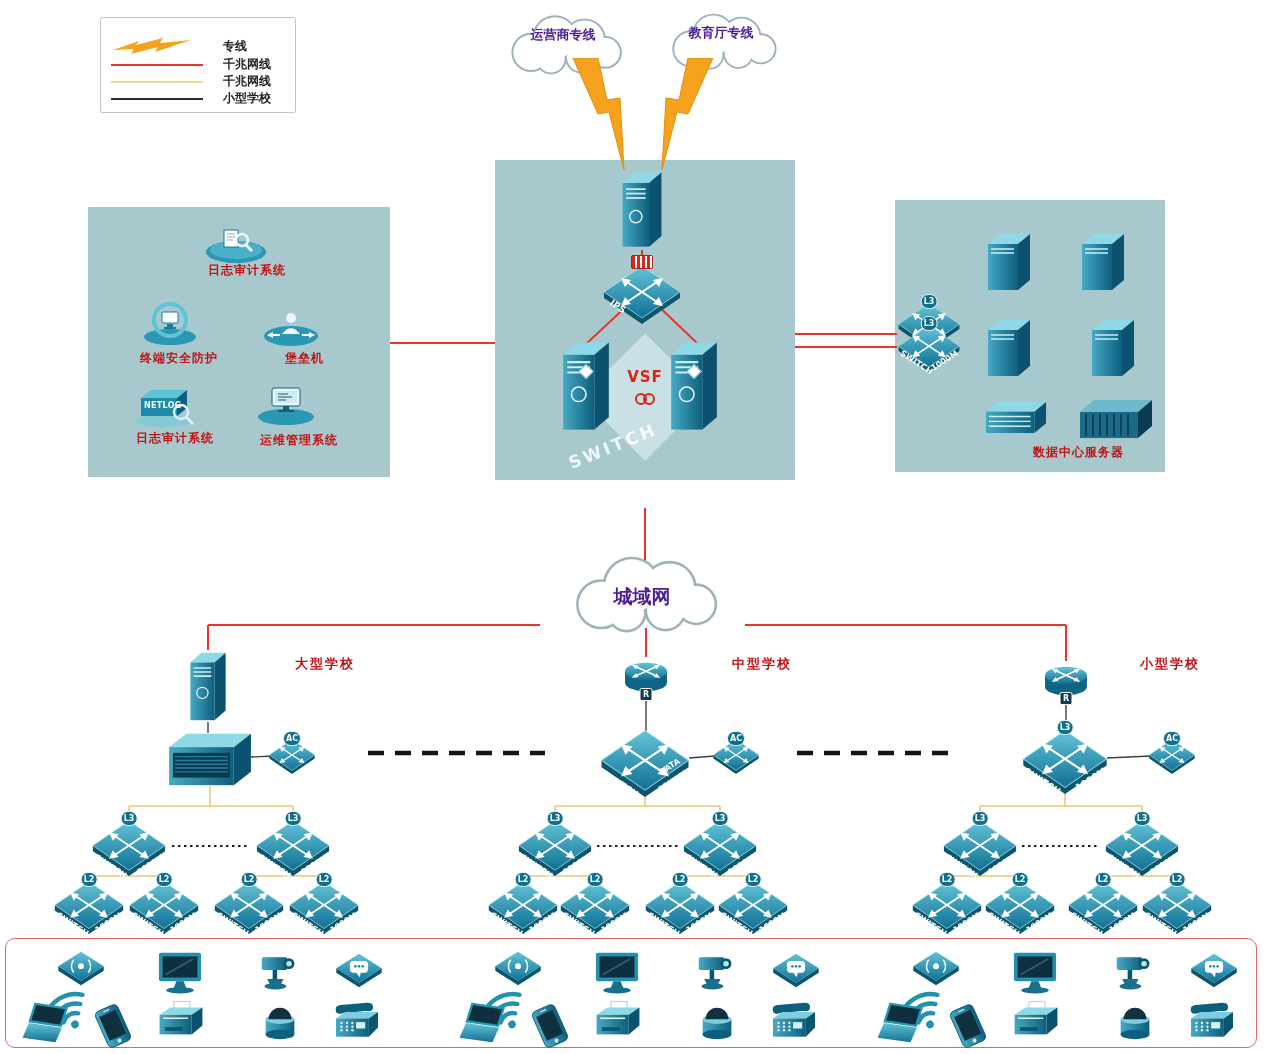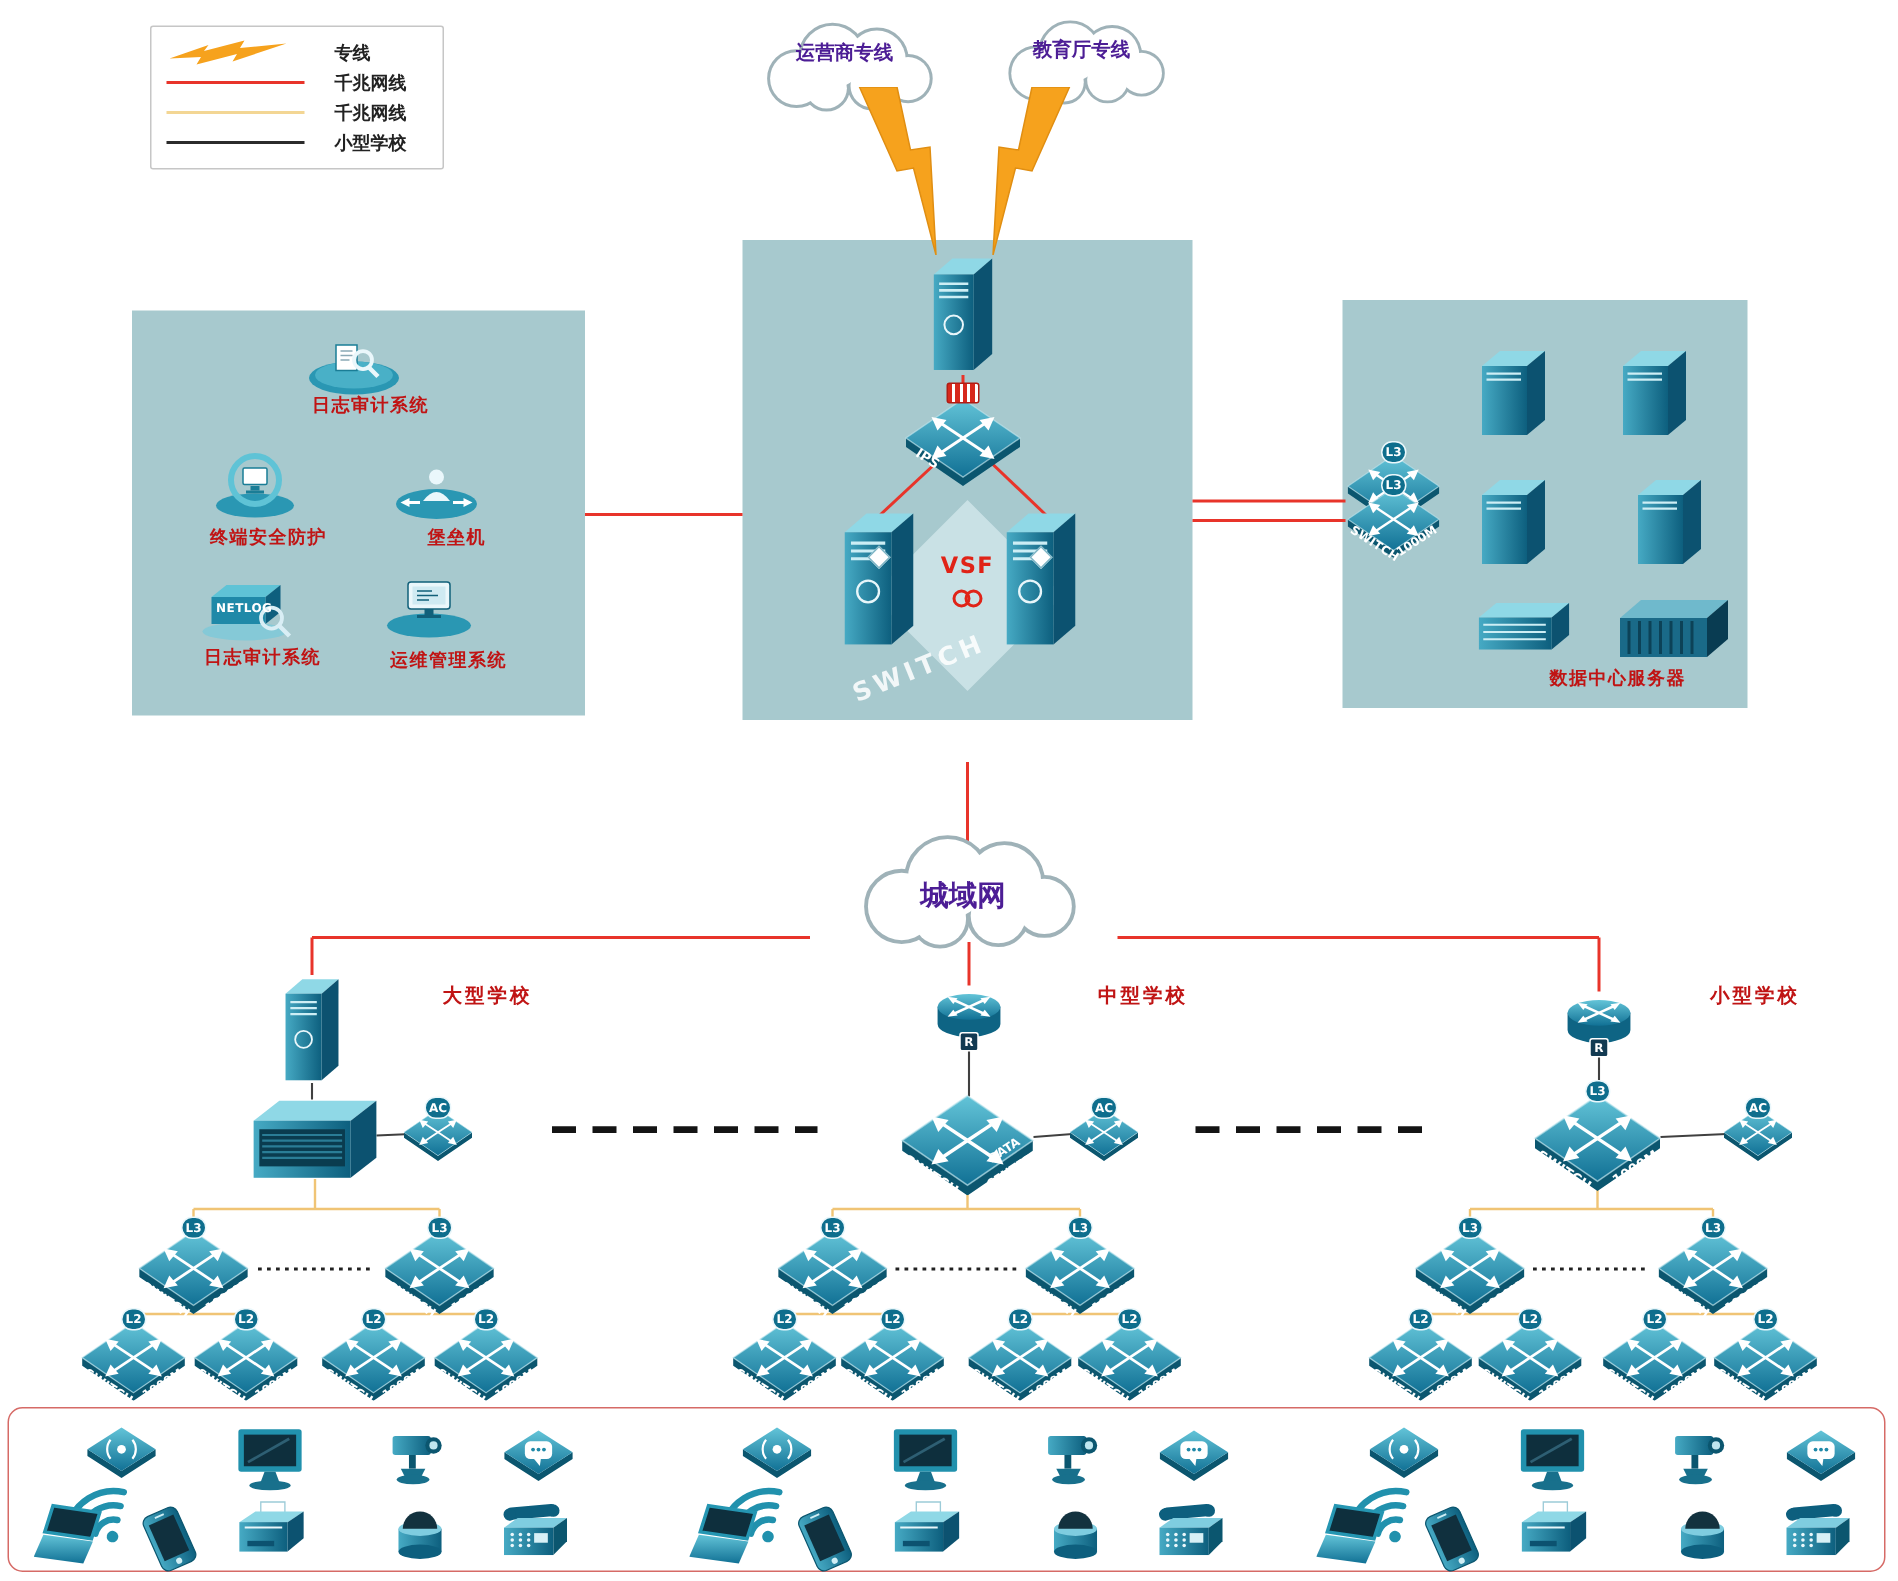--- a/index.html
+++ b/index.html
@@ -40,21 +40,21 @@
           border:1px solid #7fb6c6;transform:translateX(-50%) rotate(45deg)}
   .netlogtxt{position:absolute;left:11px;top:17px;color:#fff;font-size:8px;font-weight:bold;letter-spacing:.3px}
   .redlabel{position:absolute;color:#c01414;font-weight:bold;font-size:12px;text-align:right;letter-spacing:1px}
   .school-name{font-size:13px;letter-spacing:2px}
   .teal-title{position:absolute;color:#4c1d95;font-weight:bold;text-align:center;
               font-family:"DejaVu Serif","Liberation Serif",serif}
   .vsf{position:absolute;color:#e02317;font-weight:bold;font-size:15px;text-align:center;letter-spacing:1px}
   .wm{position:absolute;color:rgba(255,255,255,.85);font-weight:bold;font-size:17px;letter-spacing:3px;
       transform:rotate(-22deg)}
   .legend{position:absolute;left:100px;top:17px;width:196px;height:96px;background:#fff;
-          border:1px solid #c6c6c6;border-radius:2px;padding:7px 10px;display:flex;
+          border:1px solid #c6c6c6;border-radius:2px;padding:18px 10px;display:flex;
           flex-direction:column;justify-content:space-around}
   .lrow{display:flex;align-items:center;height:21px}
   .lico{width:96px;display:flex;align-items:center;justify-content:flex-start}
   .lline{width:92px;height:0;border-top:2px solid}
   .lline.red{border-color:#e8342a}
   .lline.yel{border-color:#f3d694}
   .lline.blk{border-color:#2b2b2b}
   .llab{margin-left:16px;font-size:12px;color:#222;font-weight:bold;white-space:nowrap}
   .tg{position:absolute;top:940px;width:412px;height:110px}
 </style>

